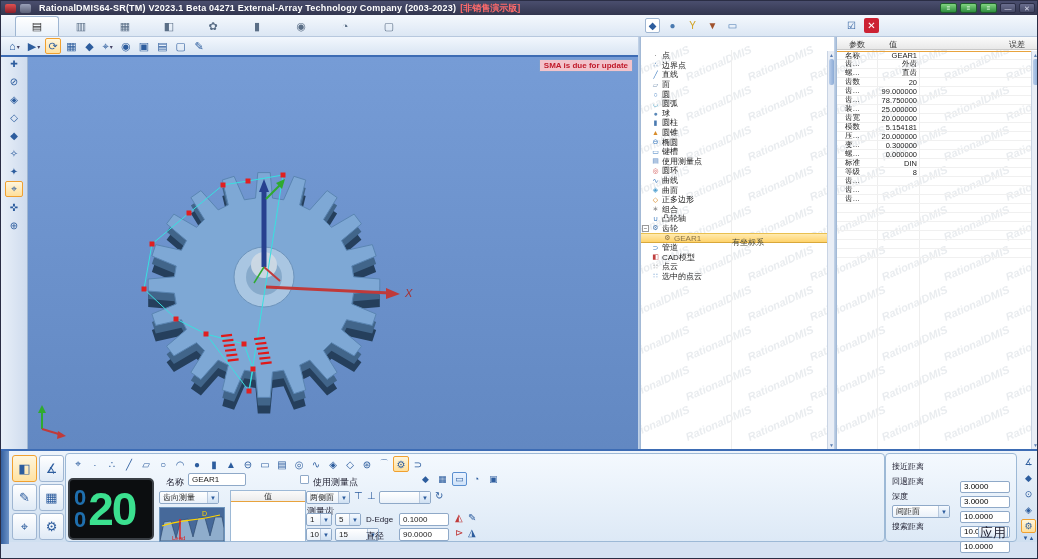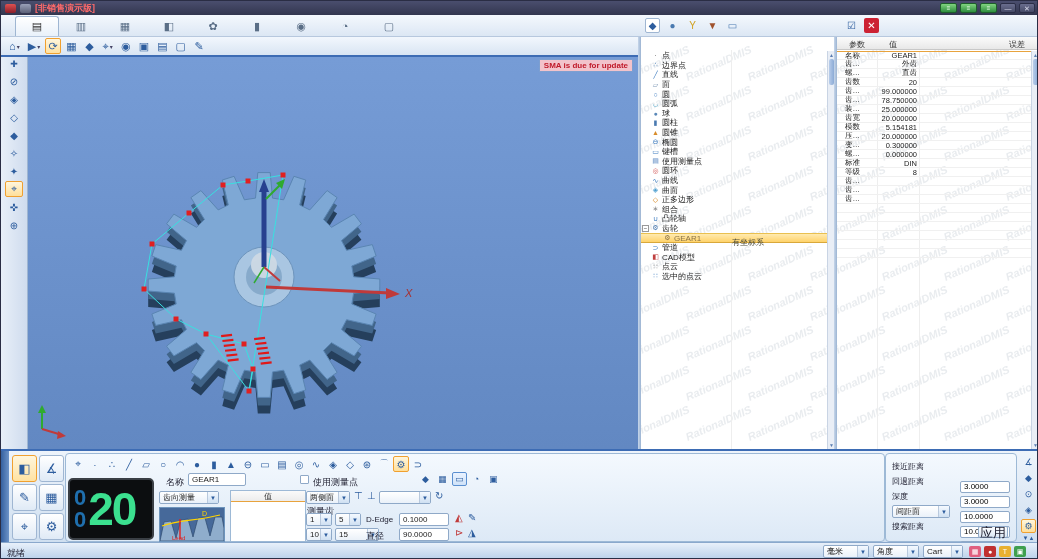--- a/index.html
+++ b/index.html
@@ -102,20 +102,21 @@
   .sb-ic{width:12px;height:11px;border-radius:2px;font-size:7px;color:#fff;text-align:center;line-height:11px;}
 </style>
 </head>
 <body>
 
 <div class="app">
 
   <div class="titlebar">
     <span class="tb-ico" style="background:linear-gradient(#e05050,#8a1f2a);"></span>
     <span class="tb-ico" style="background:linear-gradient(#9aa0b8,#5c6178);"></span>
+    <span class="tb-title">RationalDMIS64-SR(TM) V2023.1 Beta 04271   External-Array Technology Company (2003-2023)</span>
     <span class="tb-badge">[非销售演示版]</span>
     <div class="tb-right">
       <span class="tb-green">≡</span>
       <span class="tb-green">≡</span>
       <span class="tb-green">≡</span>
       <span class="tb-btn">—</span>
       <span class="tb-btn">✕</span>
     </div>
   </div>
 
@@ -701,35 +702,14 @@
     <div class="r-strip" id="rightStrip">
     <div class="rs-btn">∡</div>
         <div class="rs-btn">◆</div>
         <div class="rs-btn">⊙</div>
         <div class="rs-btn">◈</div>
         <div class="rs-btn active">⚙</div>
         <div class="rs-arrows">▼▲</div>
       </div>
   </div>
 
-  <div class="statusbar">
-    <span class="sb-ready">就绪</span>
-    <div class="dd" style="left:822px;top:2px;width:46px;">
-        <span class="txt">毫米</span>
-        <span class="ar">▼</span>
-      </div>
-    <div class="dd" style="left:872px;top:2px;width:46px;">
-        <span class="txt">角度</span>
-        <span class="ar">▼</span>
-      </div>
-    <div class="dd" style="left:922px;top:2px;width:40px;">
-        <span class="txt">Cart</span>
-        <span class="ar">▼</span>
-      </div>
-    <div class="sb-icons" id="statusIcons">
-        <span class="sb-ic" style="background: rgb(224, 96, 128);">▦</span>
-        <span class="sb-ic" style="background: rgb(192, 48, 48);">●</span>
-        <span class="sb-ic" style="background: rgb(232, 176, 48);">T</span>
-        <span class="sb-ic" style="background: rgb(63, 159, 79);">▣</span>
-      </div>
-  </div>
 
 </div>
 
 </body></html>

